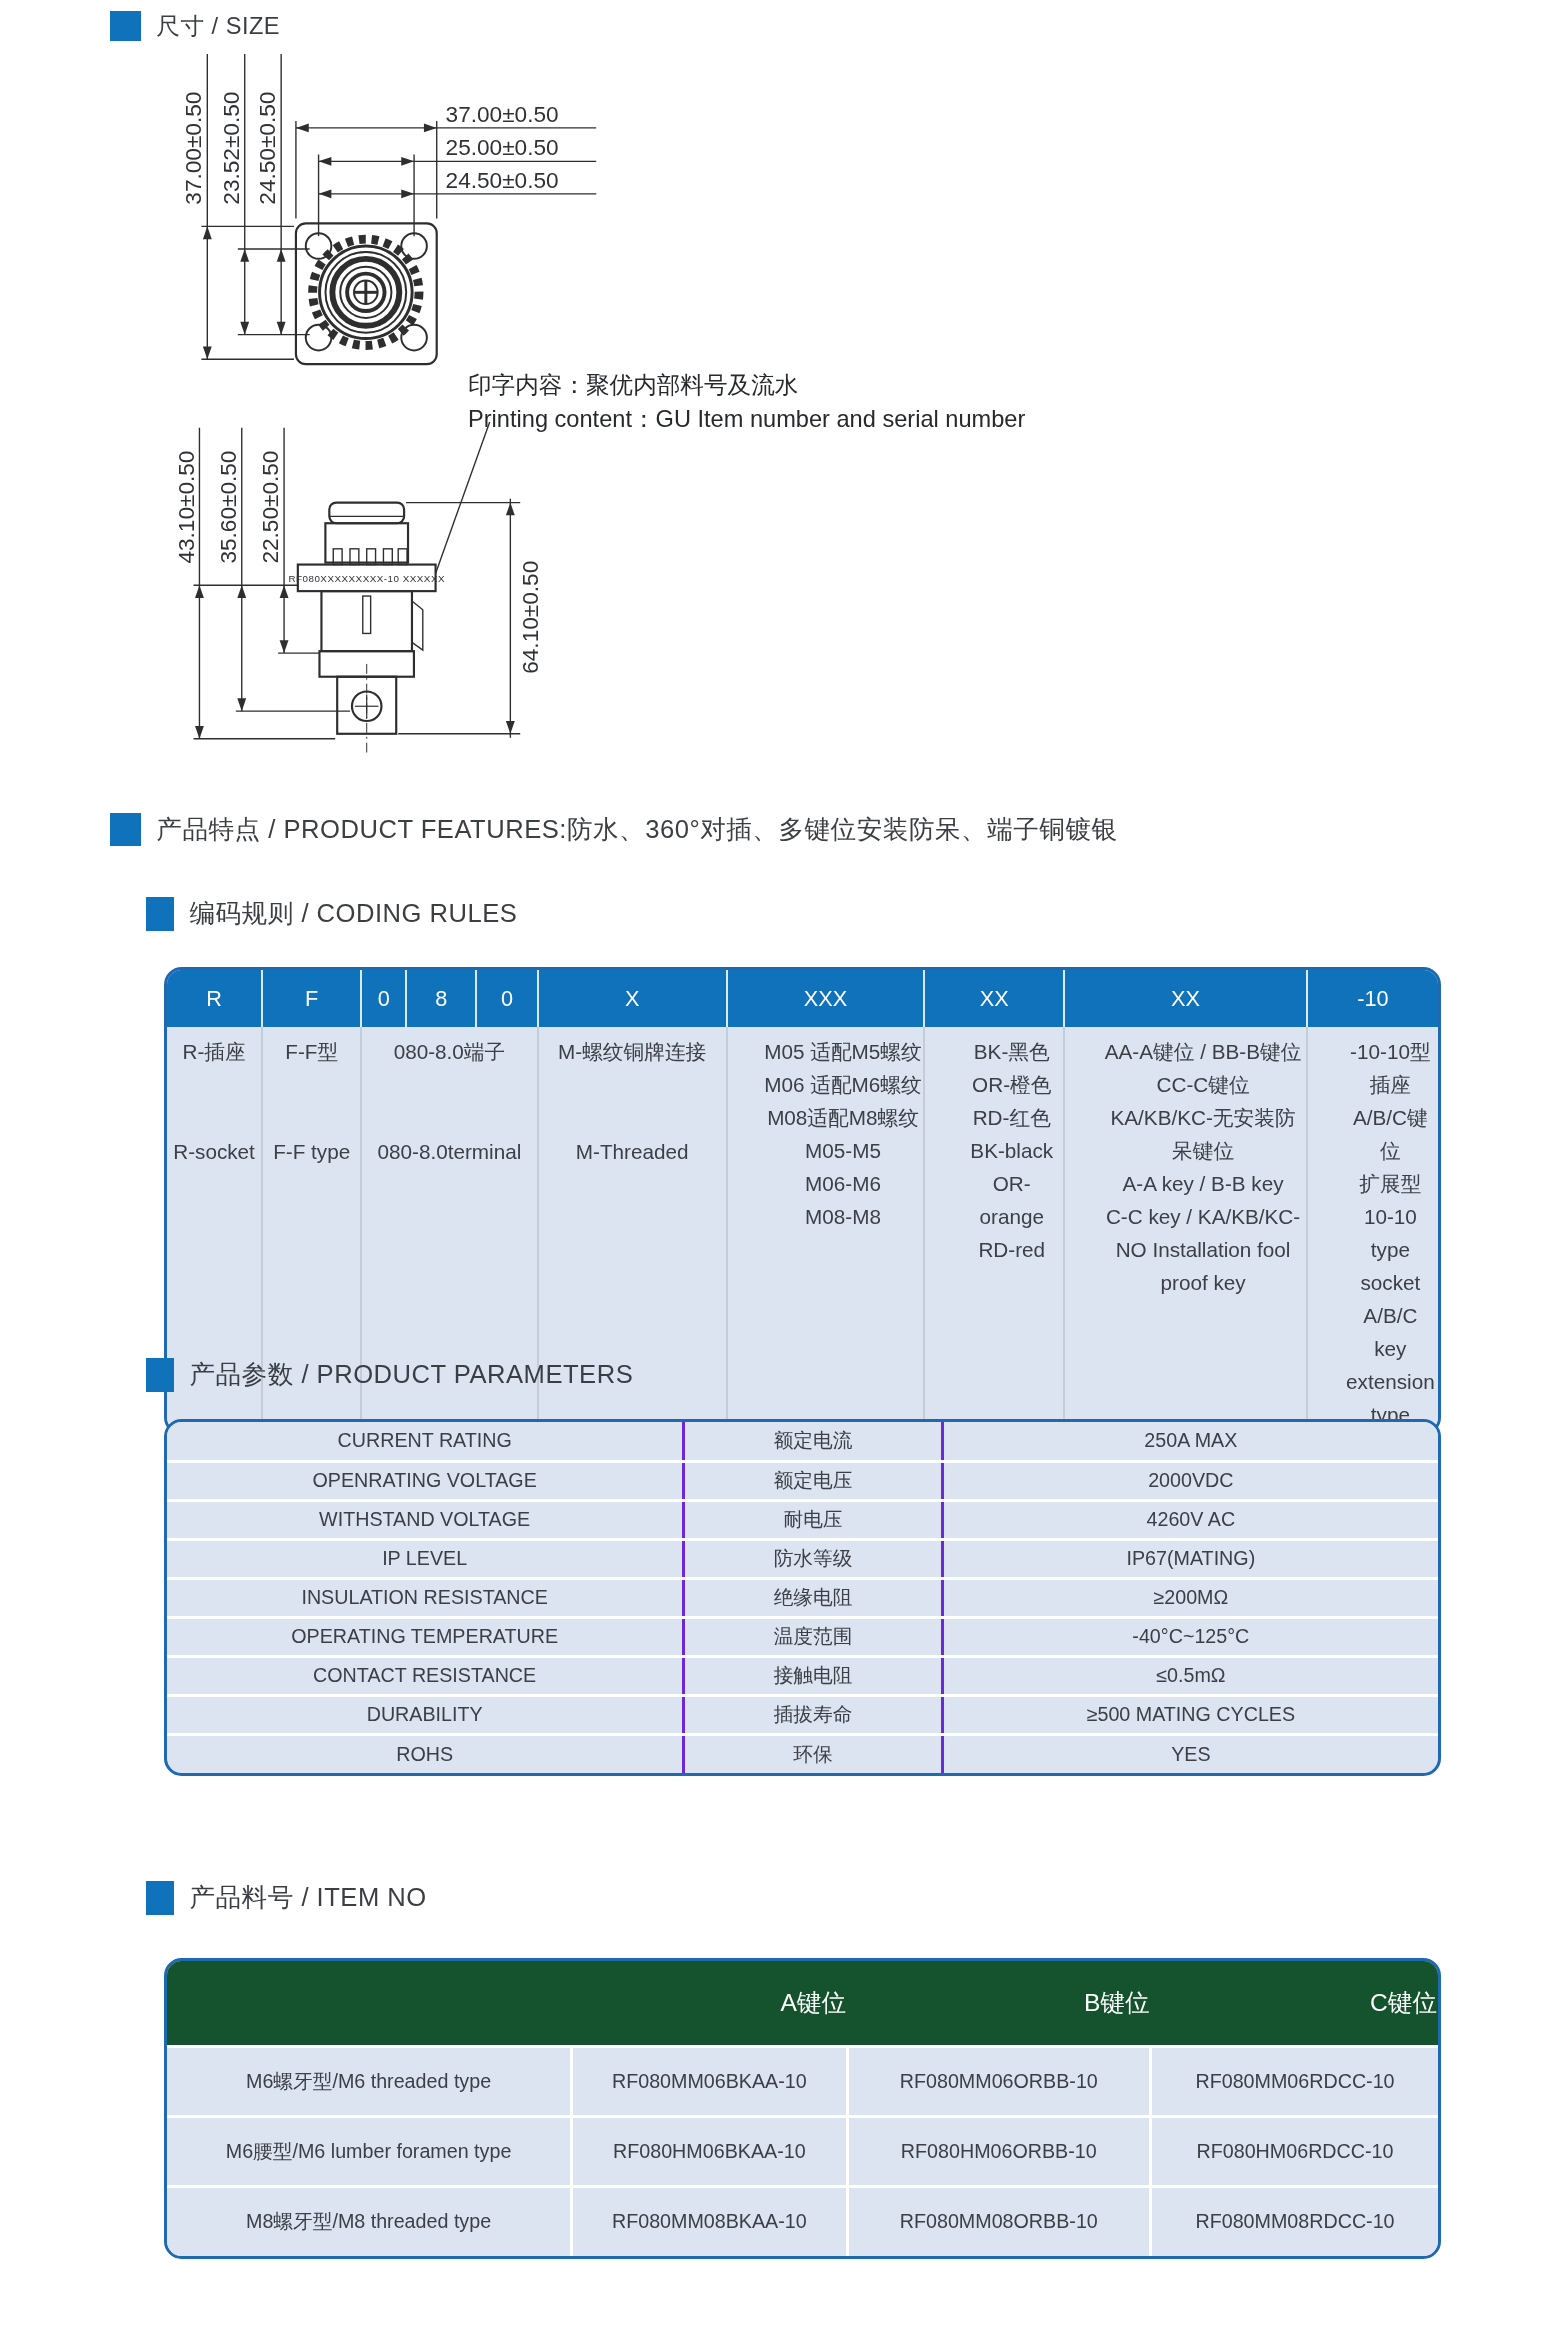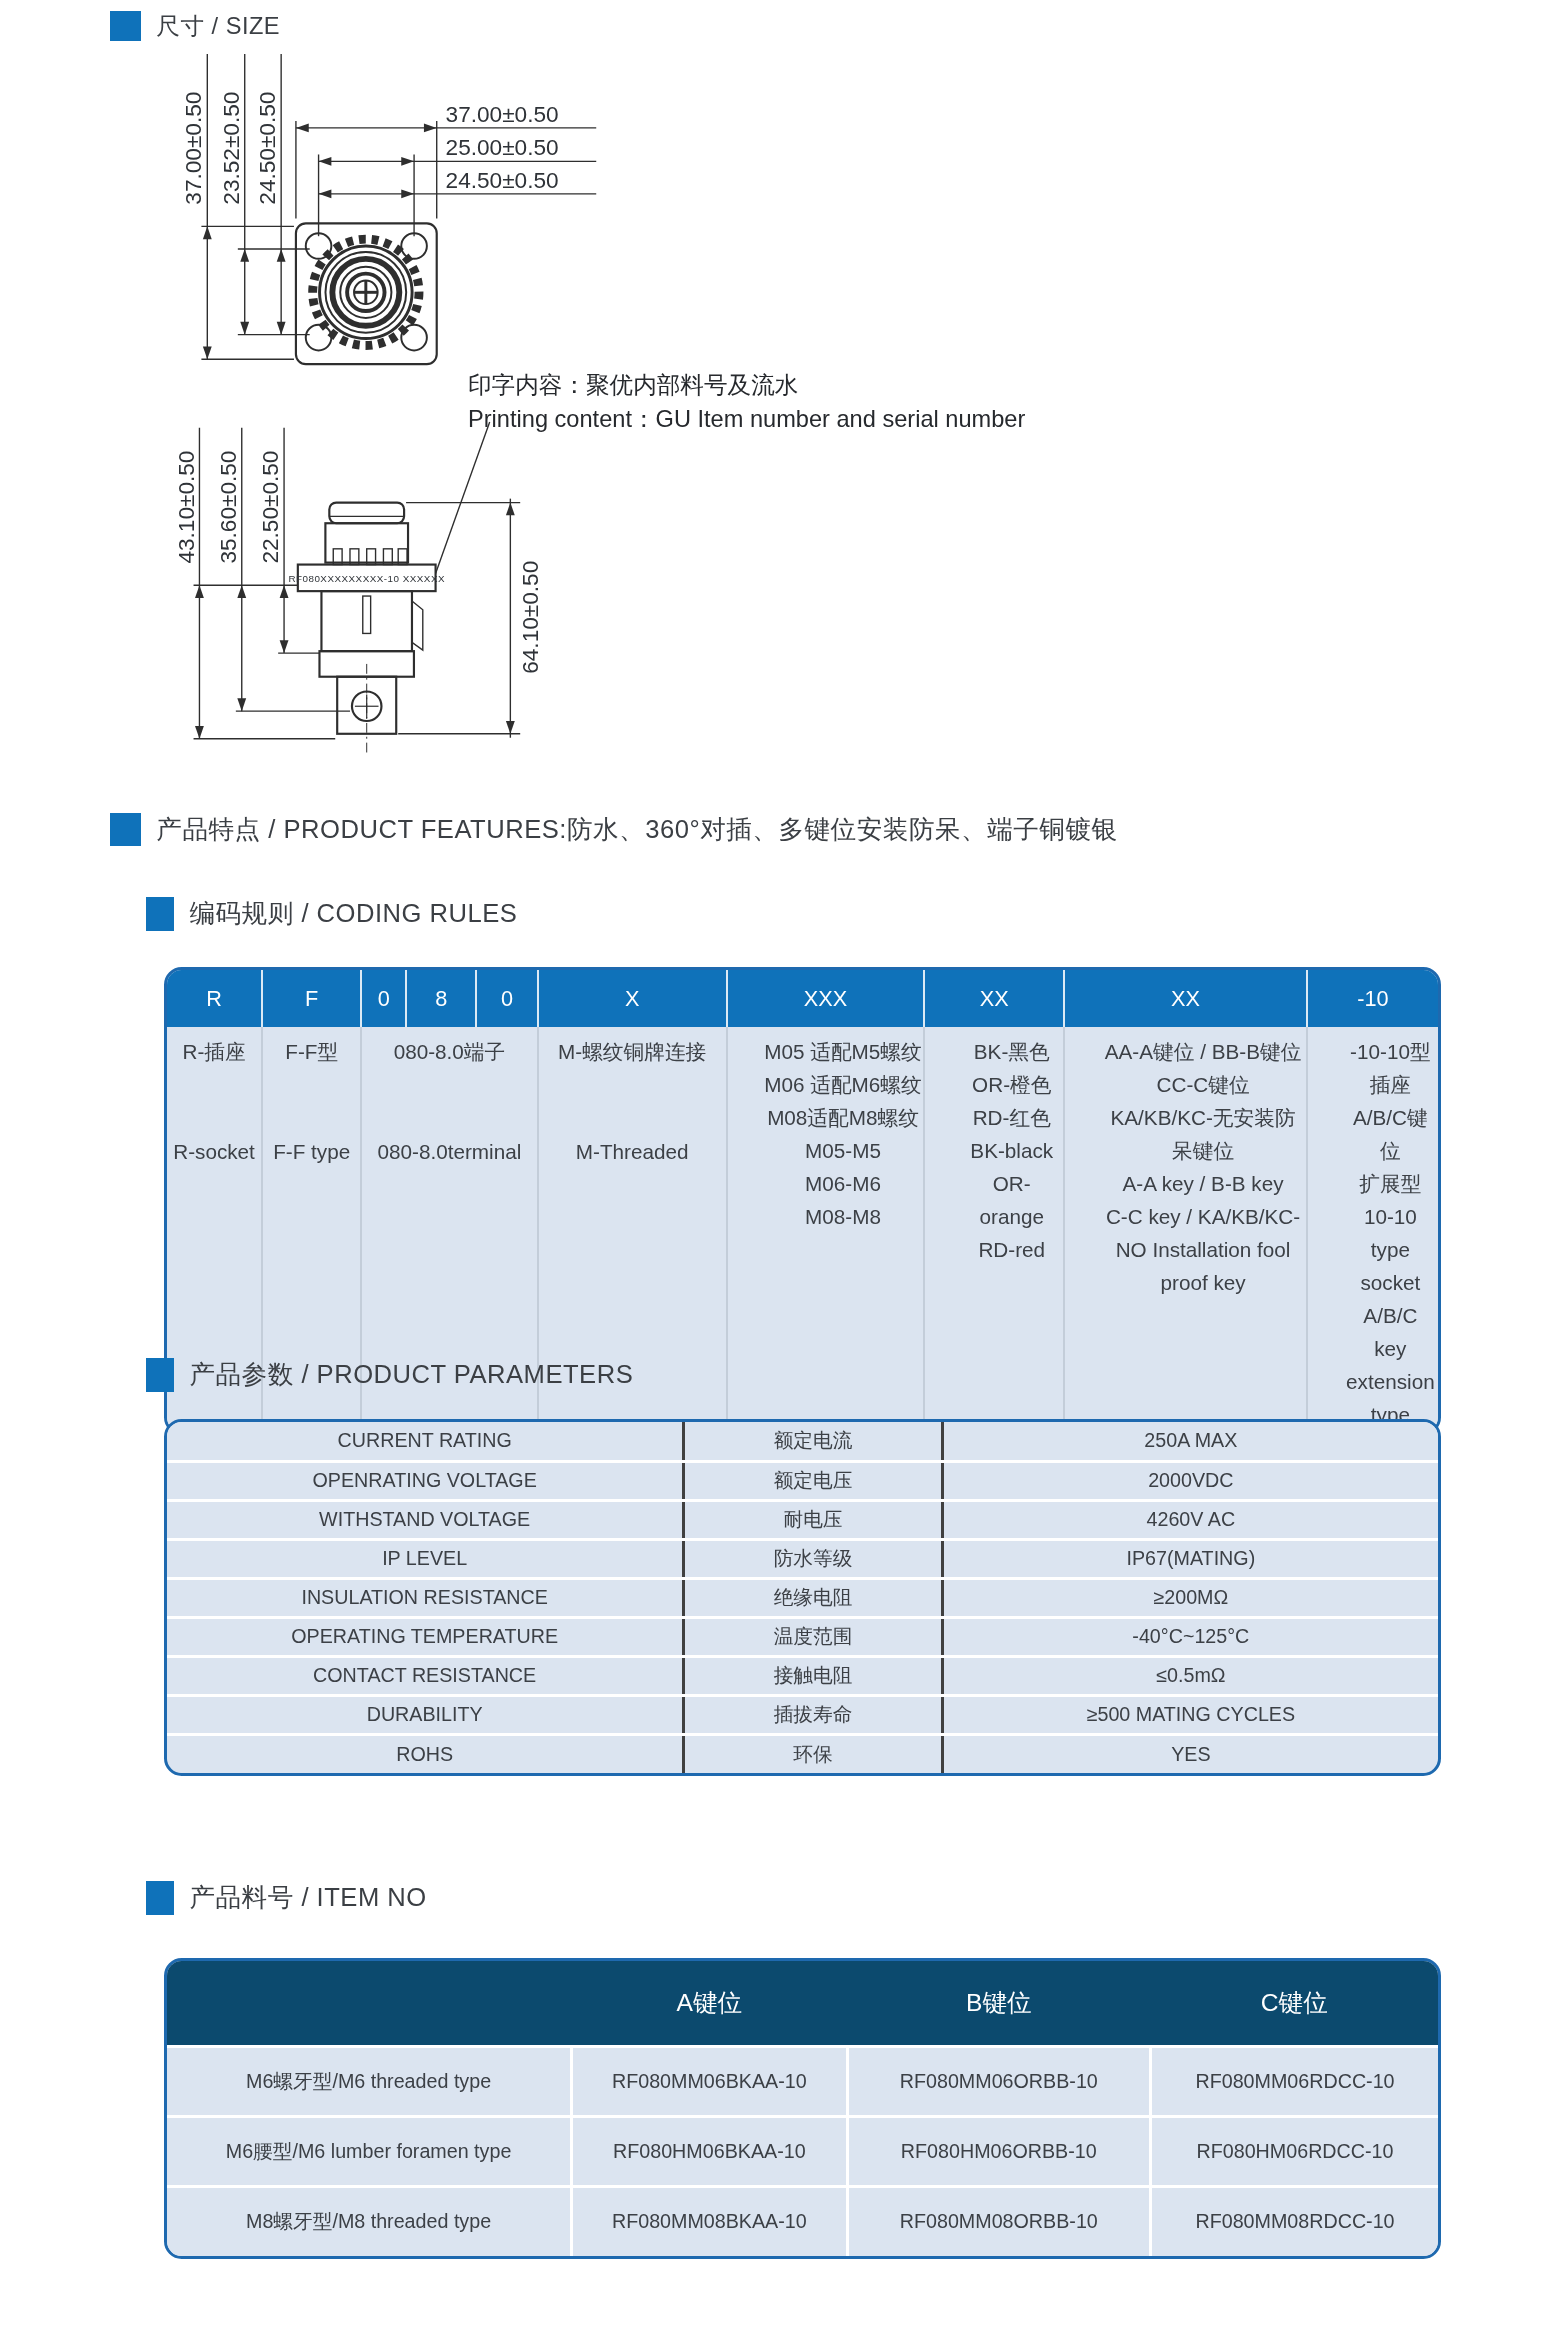--- a/index.html
+++ b/index.html
@@ -35,26 +35,26 @@
   .code-body td { background:#dbe4f0; vertical-align:top; text-align:center; height:209px;
                   padding-top:7.9px; border-right:2px solid #c3cdd9; font-size:20.7px; line-height:33px; color:#3c4046; }
   .code-body td:last-child { border-right:none; }
   .c6 { white-space:pre-line;padding-left:36px; }
   .fs-sm { font-size:16.7px; }
   .c2 .l1 { display:block; }
   .c2 .l2 { display:block; margin-top:67px; }
 
   
   .param-tbl td { background:#dbe4f0; height:39px; text-align:center; font-size:19.7px; color:#3c4046;
-                  border-bottom:3px solid #fff; border-right:3px solid #404040; }
+                  border-bottom:3px solid #fff; border-right:3px solid #6d28d9; }
   .param-tbl tr:last-child td { border-bottom:none;border-radius:17px; }
   .param-tbl td:last-child { border-right:none; }
 
   
-  .item-head td { background:#0c4a6e; color:#fff; text-align:center; font-size:24.6px; height:85px;margin-top:24px; }
+  .item-head td { background:#14532d; color:#fff; text-align:right; font-size:24.6px; height:85px;margin-top:24px; }
   .item-body td { background:#dbe4f0; height:70px; text-align:center; font-size:19.7px; color:#3c4046;
                   border-top:3px solid #fff; border-right:3px solid #fff; }
   .item-body td:last-child { border-right:none; }
   .type-cell { font-size:18.7px; }
 </style>
 </head>
 <body>
 
 <div class="page">
 

